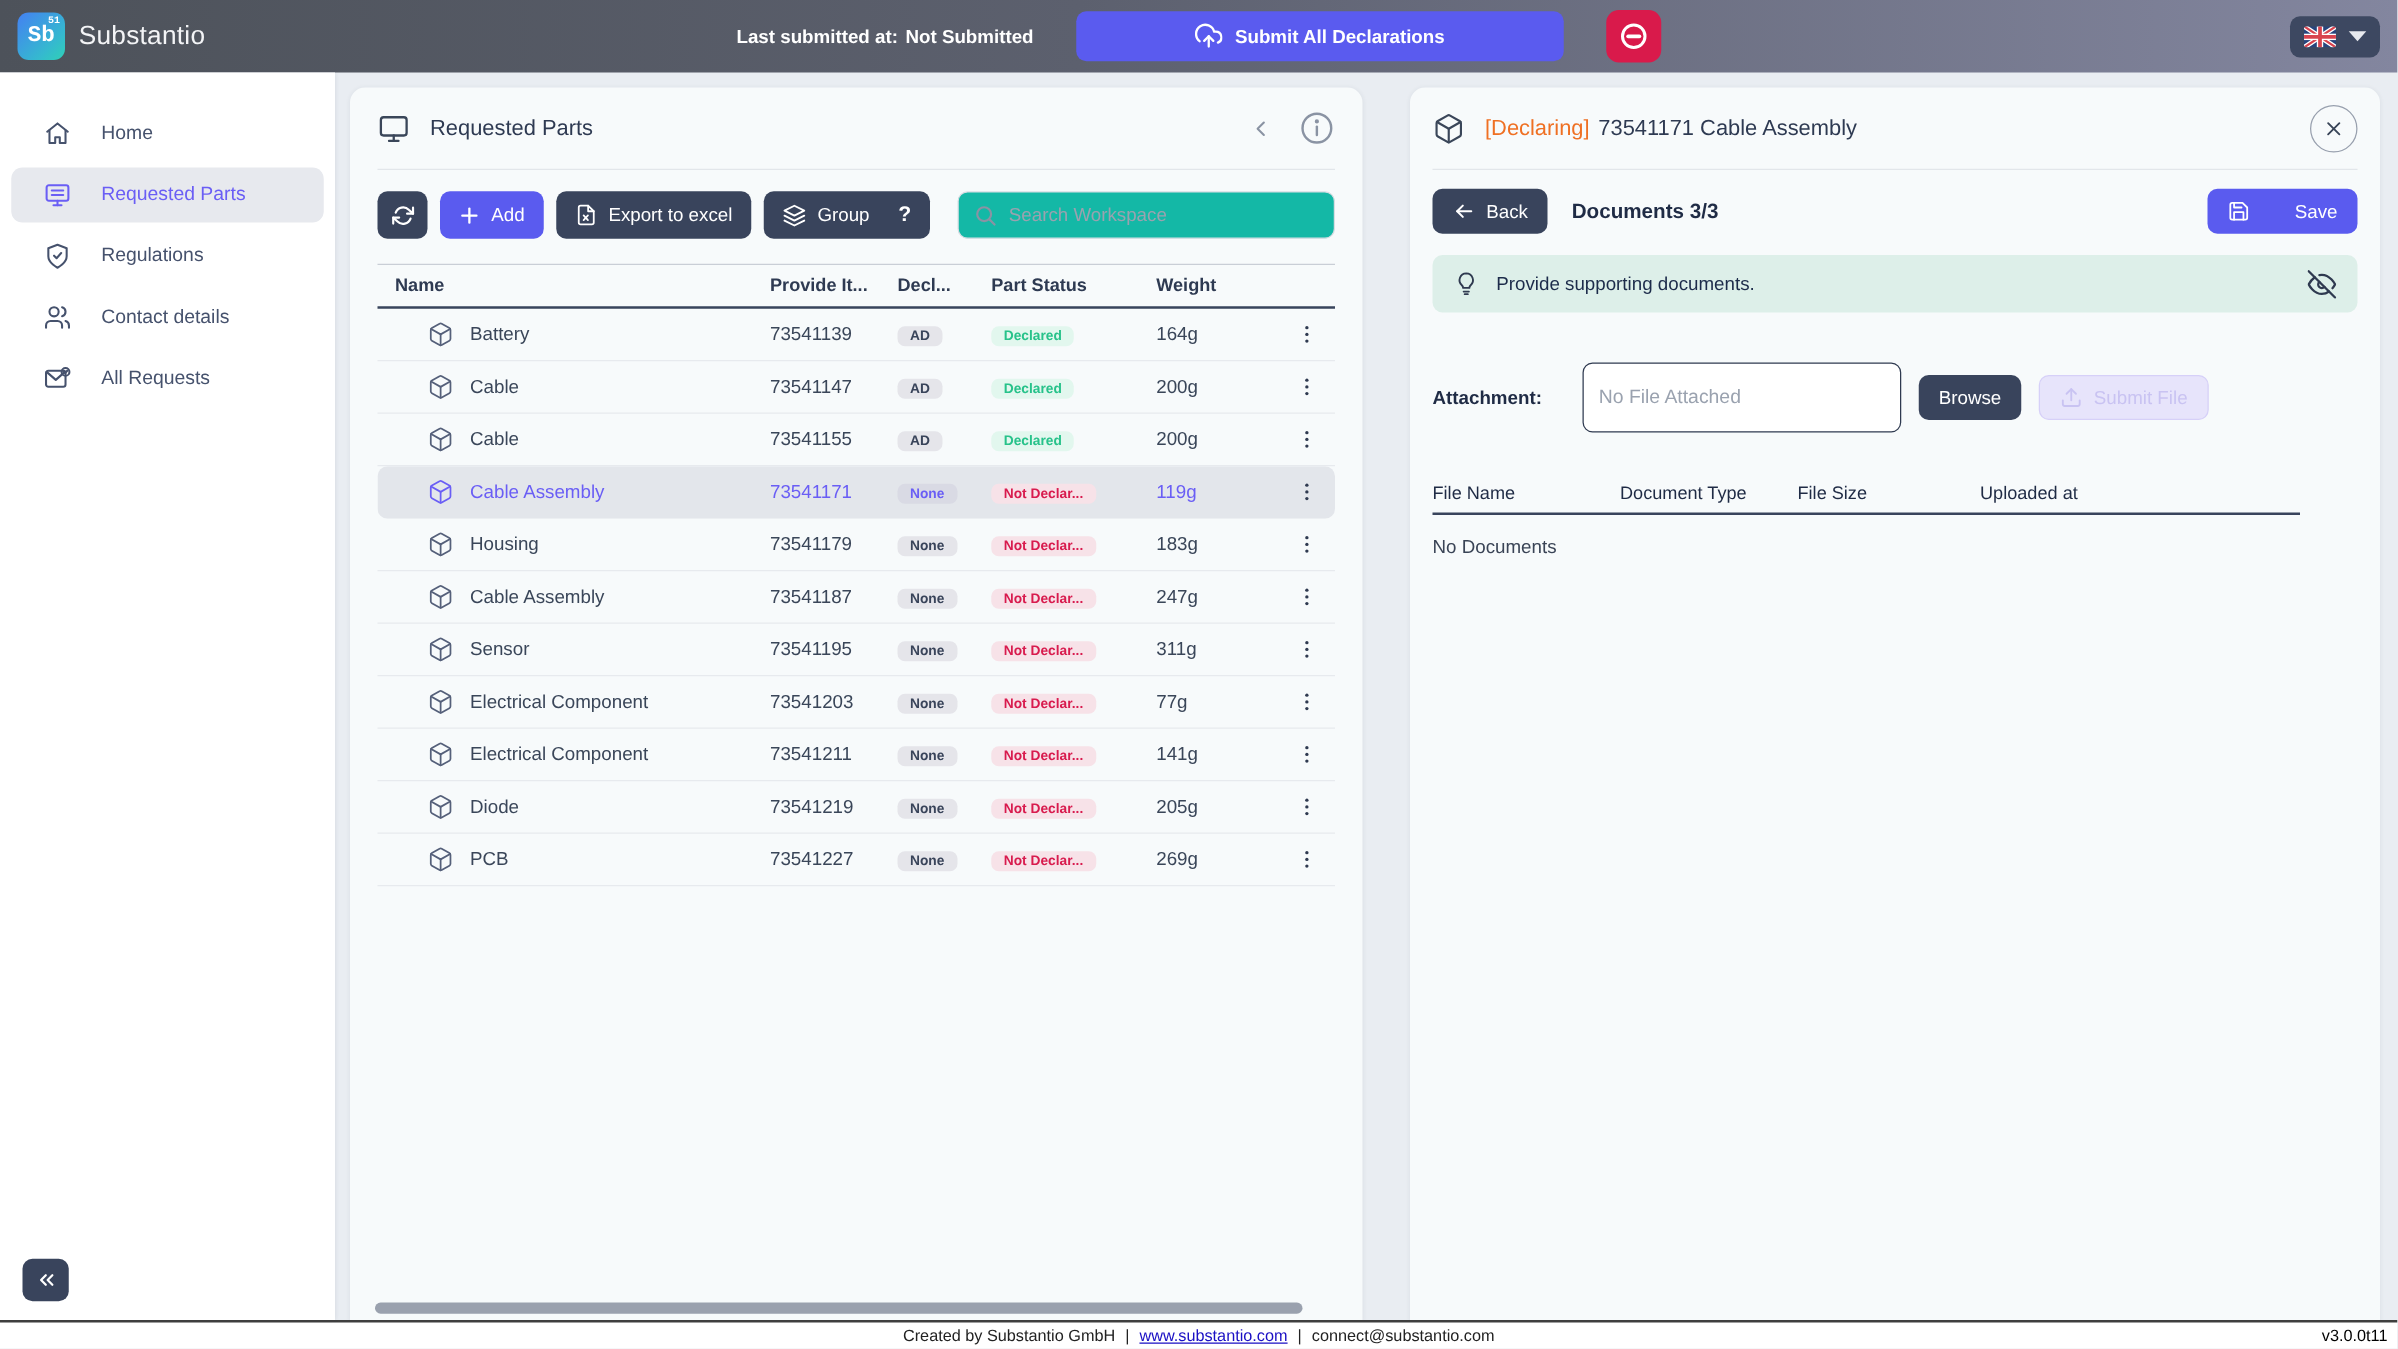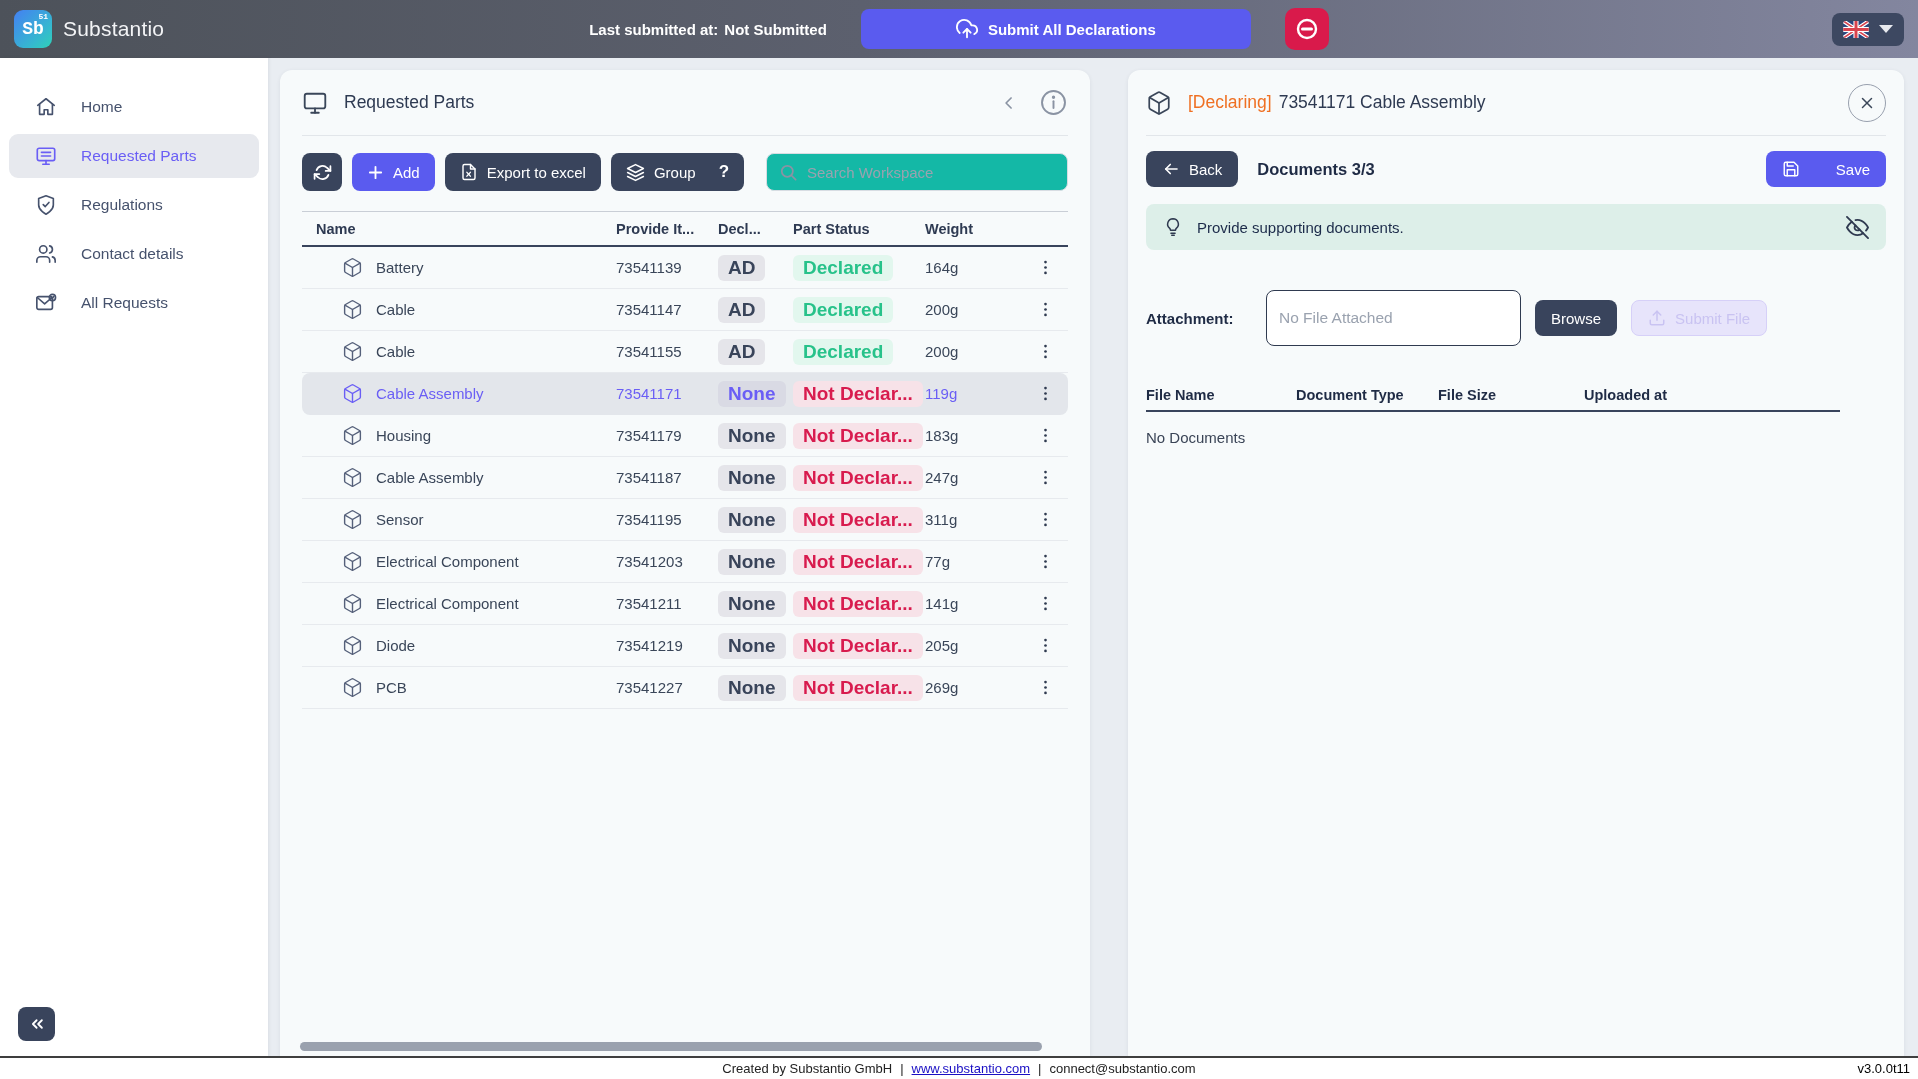--- a/index.html
+++ b/index.html
@@ -74,21 +74,21 @@
   .ptable { margin-top:20px; }
   .phead { display:grid; grid-template-columns:314px 102px 75px 132px 97px 46px;
     align-items:center; height:36px; border-top:1px solid #c9ced6; border-bottom:2px solid #39445c;
     font-size:14.5px; font-weight:700; color:#2e3a52; }
   .phead .h-name { padding-left:14px; }
   .prow { display:grid; grid-template-columns:314px 102px 75px 132px 97px 46px;
     align-items:center; height:42px; border-bottom:1px solid #e7eaee; font-size:15px;
     color:#3a4659; cursor:pointer; }
   .cell-name { display:flex; align-items:center; gap:13px; padding-left:40px; color:#3a4659; }
   .cell-name svg { color:#55607a; }
-  .pill { display:inline-block; padding:2px 10px; border-radius:6px; font-size:19px; font-weight:600; }
+  .pill { display:inline-block; padding:2px 10px; border-radius:6px; font-size:11px; font-weight:600; }
   .pill-gray { background:#e5e5ea; color:#39445a; }
   .pill.ok  { background:var(--c-declared-bg); color:var(--c-declared-text); }
   .pill.bad { background:var(--c-notdeclared-bg); color:var(--c-notdeclared-text); }
   .cell-kebab { display:flex; justify-content:center; color:#2f3a50; cursor:pointer; }
   .prow.selected { background:#e3e6eb; border-radius:8px; border-bottom-color:transparent; }
   .prow.selected .cell-name, .prow.selected .cell-name svg,
   .prow.selected .cell-internal, .prow.selected .cell-weight { color:var(--c-selected); }
   .prow.selected .pill-gray { background:#d9dae4; color:var(--c-selected); }
 
   .hscroll { position:absolute; left:20px; bottom:5px; width:742px; height:9px;
@@ -122,21 +122,21 @@
   .attach-label { font-size:15px; font-weight:700; color:#1f2b45; width:120px; }
   .attach-input { width:255px; height:56px; border:1.3px solid #2f3a50; border-radius:8px;
     padding:0 12px; font-size:15.5px; font-family:inherit; color:#3a4456; background:#fff; }
   .attach-input::placeholder { color:#9aa2af; }
   .attach-row .btn-dark { margin-left:14px; }
   .btn-disabled { margin-left:14px; background:#e7e4fb; color:#c9c3f2;
     border:1px solid #d6d0f8; cursor:default; }
 
   .doc-table-head { margin-top:34px; margin-right:46px; display:grid;
     grid-template-columns:150px 142px 146px auto; align-items:center; height:32px;
-    font-size:14.5px; font-weight:700; color:#1f2b45; border-bottom:2px solid #39445c; }
+    font-size:14.5px; font-weight:400; color:#1f2b45; border-bottom:2px solid #39445c; }
   .doc-empty { margin-top:17px; font-size:15px; color:#3a4456; }
 
   
   .footer { height:23px; flex:0 0 23px; background:#fff; border-top:2px solid #3f3f3f;
     display:flex; align-items:center; justify-content:center; position:relative;
     font-size:13px; color:#222; }
   .footer .mid { display:flex; align-items:center; gap:8px; }
   .footer a { color:#1a0fc4; text-decoration:underline; cursor:pointer; }
   .footer .version { position:absolute; right:8px; color:#000000; }
 

